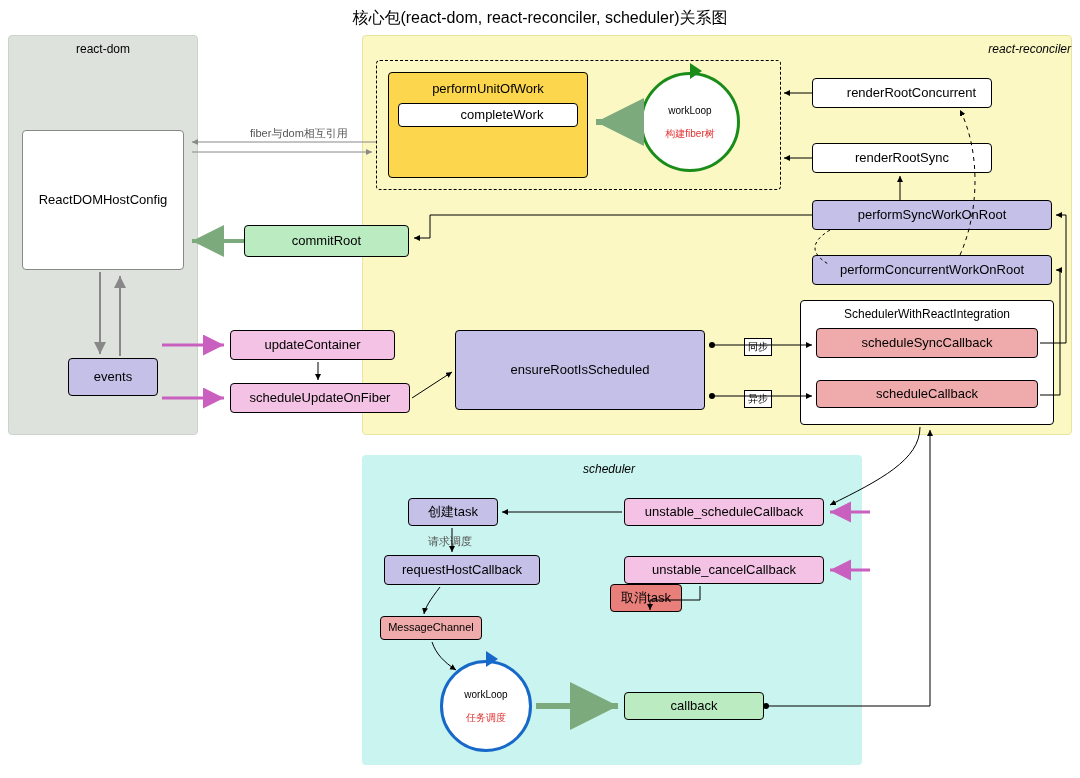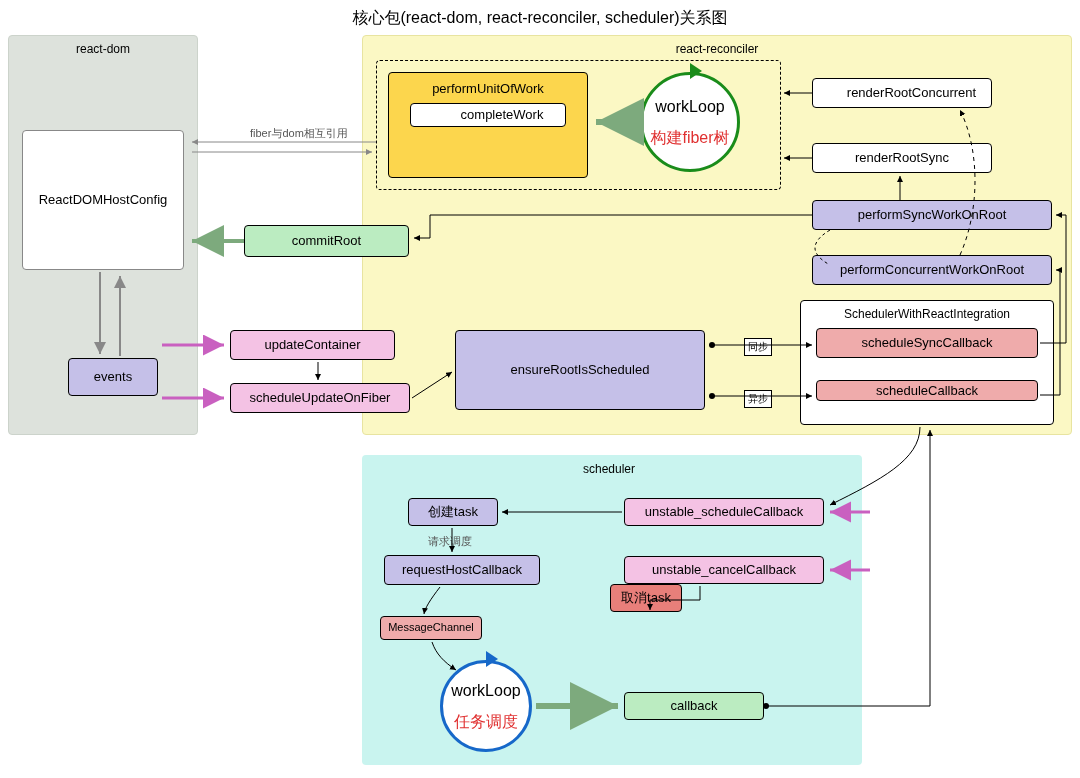--- a/index.html
+++ b/index.html
@@ -53,21 +53,21 @@
   }
   .circle {
     position:absolute;
     border:3px solid;
     border-radius:50%;
     background:#fff;
     display:flex;
     flex-direction:column;
     align-items:center;
     justify-content:center;
-    font-size:16px;
+    font-size:10px;
     line-height:1.2;
     gap:11px;
   }
   .circle .sub { color:#e03030; }
   .tri {
     position:absolute;
     width:0;height:0;
     border-left:8px solid transparent;
     border-right:8px solid transparent;
   }
@@ -93,51 +93,51 @@
 </head>
 <body>
 
 <div class="title">核心包(react-dom, react-reconciler, scheduler)关系图</div>
 
 <div class="panel" style="left:8px; top:35px; width:190px; height:400px; background:#dde2dc; border-color:#ccd3cb;">
   <div class="panel-label" style="left:0;right:0;top:6px;text-align:center;">react-dom</div>
 </div>
 
 <div class="panel" style="left:362px; top:35px; width:710px; height:400px; background:#fbf8c4; border-color:#e8e4a0;">
-  <div class="panel-label" style="left:0;right:0;top:6px;text-align:center;">react-reconciler</div>
+  <div class="panel-label" style="left:0;right:0;top:6px;text-align:right;font-style:italic;">react-reconciler</div>
 </div>
 
 <div class="panel" style="left:362px; top:455px; width:500px; height:310px; background:#c9f4ef;">
-  <div class="panel-label" style="left:0;right:6px;top:6px;text-align:center;">scheduler</div>
+  <div class="panel-label" style="left:0;right:6px;top:6px;text-align:center;font-style:italic;">scheduler</div>
 </div>
 
 <div class="dashed-group" style="left:376px; top:60px; width:405px; height:130px;"></div>
 
 <div class="box yellow" style="left:388px; top:72px; width:200px; height:106px; justify-content:flex-start; flex-direction:column;">
   <div style="margin:4px 0 6px;">performUnitOfWork</div>
-  <div class="box white" style="position:relative; width:156px; height:24px;padding-left:34px;">completeWork</div>
+  <div class="box white" style="position:relative; width:180px; height:24px;padding-left:34px;">completeWork</div>
 </div>
 
 <div class="circle" style="left:640px; top:72px; width:100px; height:100px; border-color:#1a8c1a;">
   <span>workLoop</span>
   <span class="sub">构建fiber树</span>
 </div>
 <div class="tri" style="left:688px; top:65px; border-bottom:12px solid #1a8c1a; transform:rotate(90deg);"></div>
 
 <div class="box white" style="left:812px; top:78px; width:180px; height:30px;padding-left:25px;">renderRootConcurrent</div>
 <div class="box white" style="left:812px; top:143px; width:180px; height:30px;">renderRootSync</div>
 
 <div class="box lilac" style="left:812px; top:200px; width:240px; height:30px;">performSyncWorkOnRoot</div>
 <div class="box lilac" style="left:812px; top:255px; width:240px; height:30px;">performConcurrentWorkOnRoot</div>
 
 <div class="box" style="left:800px; top:300px; width:254px; height:125px; background:#fff; border:1px solid #000; flex-direction:column; justify-content:flex-start; padding-top:6px;">
   <div style="font-size:12px;">SchedulerWithReactIntegration</div>
 </div>
 <div class="box salmon" style="left:816px; top:328px; width:222px; height:30px;">scheduleSyncCallback</div>
-<div class="box salmon" style="left:816px; top:380px; width:222px; height:21px;">scheduleCallback</div>
+<div class="box salmon" style="left:816px; top:380px; width:222px; height:28px;">scheduleCallback</div>
 
 <div class="box lilac" style="left:455px; top:330px; width:250px; height:80px;text-align:right;">ensureRootIsScheduled</div>
 
 <div class="tag" style="left:744px; top:338px;">同步</div>
 <div class="tag" style="left:744px; top:390px;">异步</div>
 
 <div class="box pink" style="left:230px; top:330px; width:165px; height:30px;">updateContainer</div>
 <div class="box pink" style="left:230px; top:383px; width:180px; height:30px;">scheduleUpdateOnFiber</div>
 
 <div class="box green" style="left:244px; top:225px; width:165px; height:32px;">commitRoot</div>

